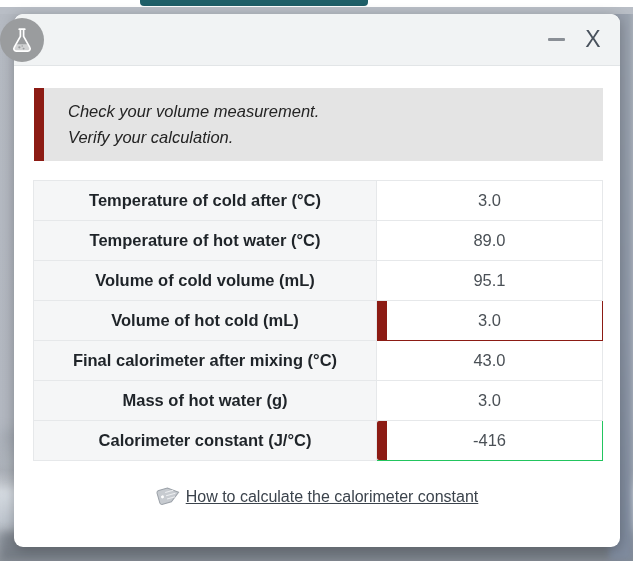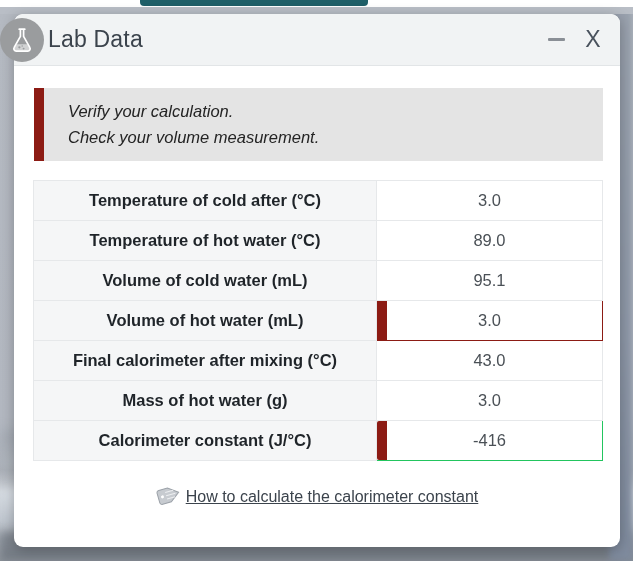--- a/index.html
+++ b/index.html
@@ -247,60 +247,59 @@
 </div>
 
 <div id="top-strip">
   <div class="gray-rail"></div>
 </div>
 <div id="teal-tab"></div>
 
 <div id="dialog">
 
   <div id="dialog-header">
-    <div id="dialog-title">Lab Data</div>
 
     <div id="win-controls">
       <div id="minimize-button">
         <div class="bar"></div>
       </div>
       <div id="close-button">X</div>
     </div>
   </div>
 
   <div id="dialog-body">
 
     <div id="alert-box">
       <div id="alert-accent"></div>
       <div id="alert-text">
+        <div>Check your volume measurement.</div>
         <div>Verify your calculation.</div>
-        <div>Check your volume measurement.</div>
       </div>
     </div>
 
     <table id="lab-table">
       <tbody>
 
         <tr>
           <td class="label">Temperature of cold after (°C)</td>
           <td class="value">3.0</td>
         </tr>
 
         <tr>
           <td class="label">Temperature of hot water (°C)</td>
           <td class="value">89.0</td>
         </tr>
 
         <tr>
-          <td class="label">Volume of cold water (mL)</td>
+          <td class="label">Volume of cold volume (mL)</td>
           <td class="value">95.1</td>
         </tr>
 
         <tr class="flagged">
-          <td class="label">Volume of hot water (mL)</td>
+          <td class="label">Volume of hot cold (mL)</td>
           <td class="value">
             <span class="value-accent"></span>
             <span>3.0</span>
           </td>
         </tr>
 
         <tr>
           <td class="label">Final calorimeter after mixing (°C)</td>
           <td class="value">43.0</td>
         </tr>

